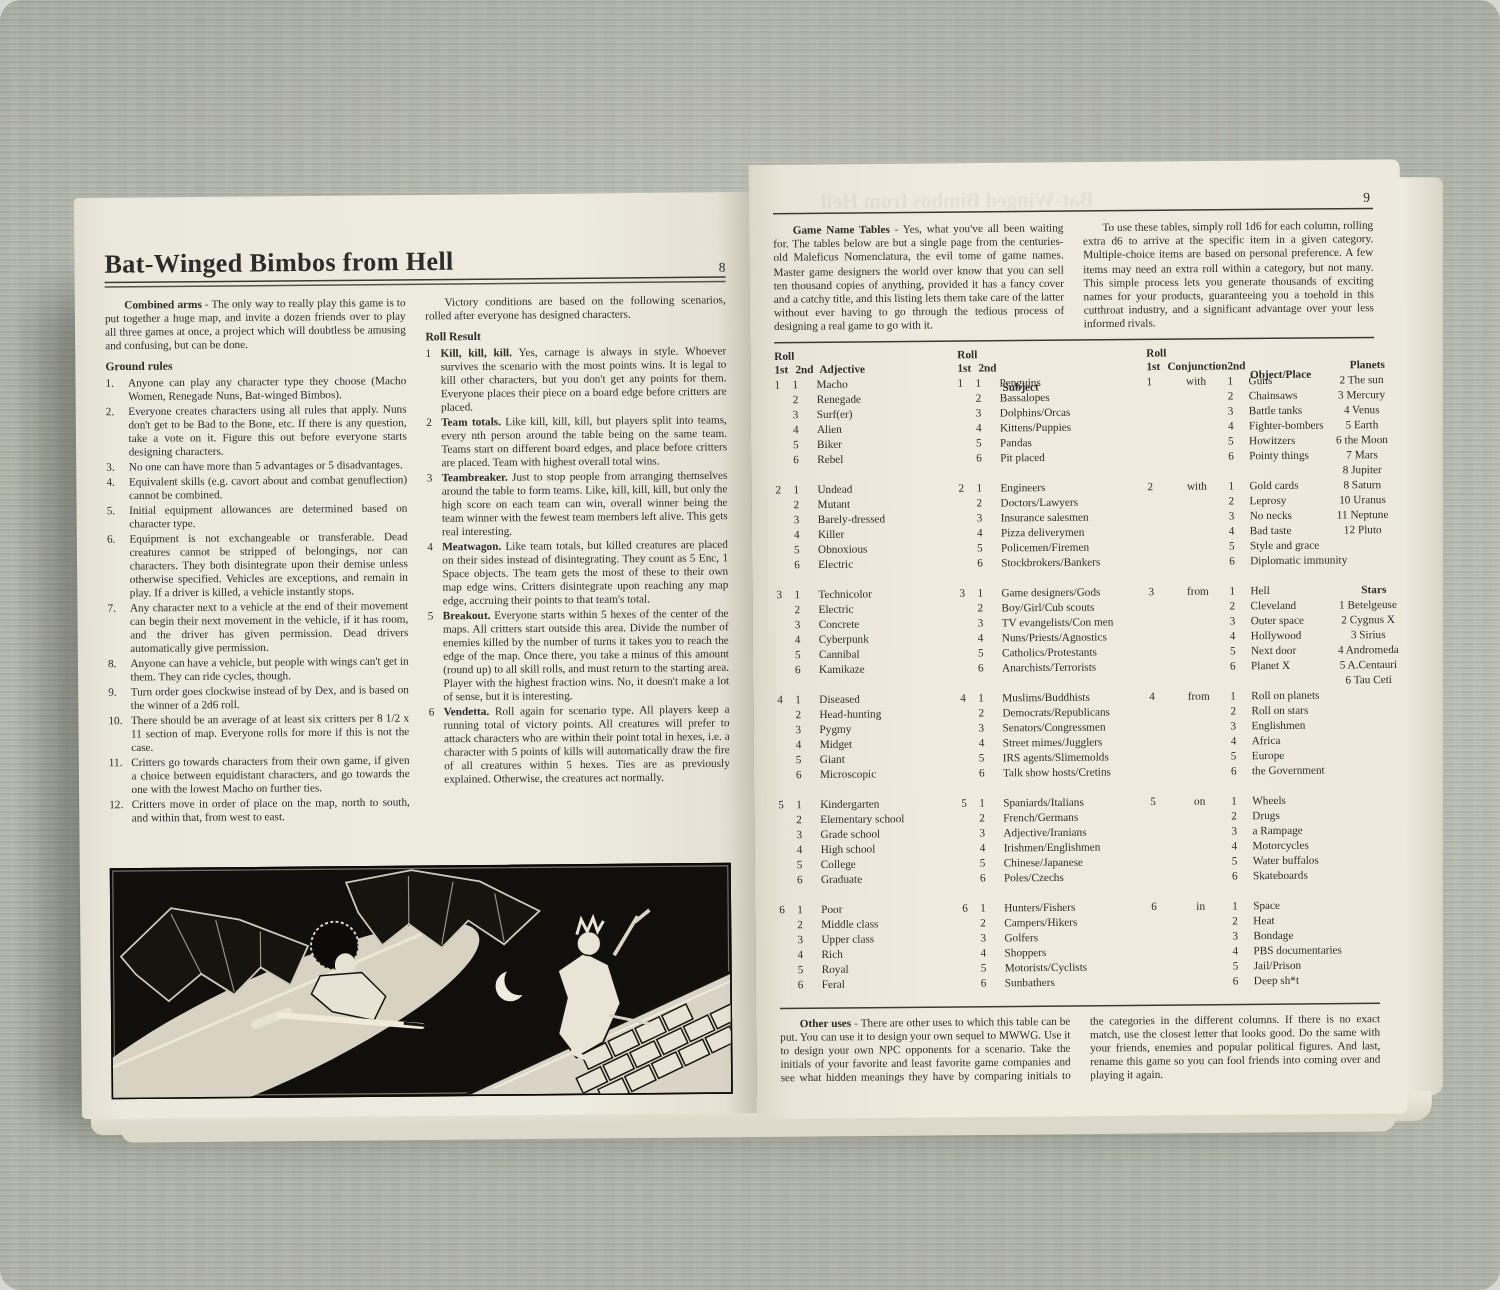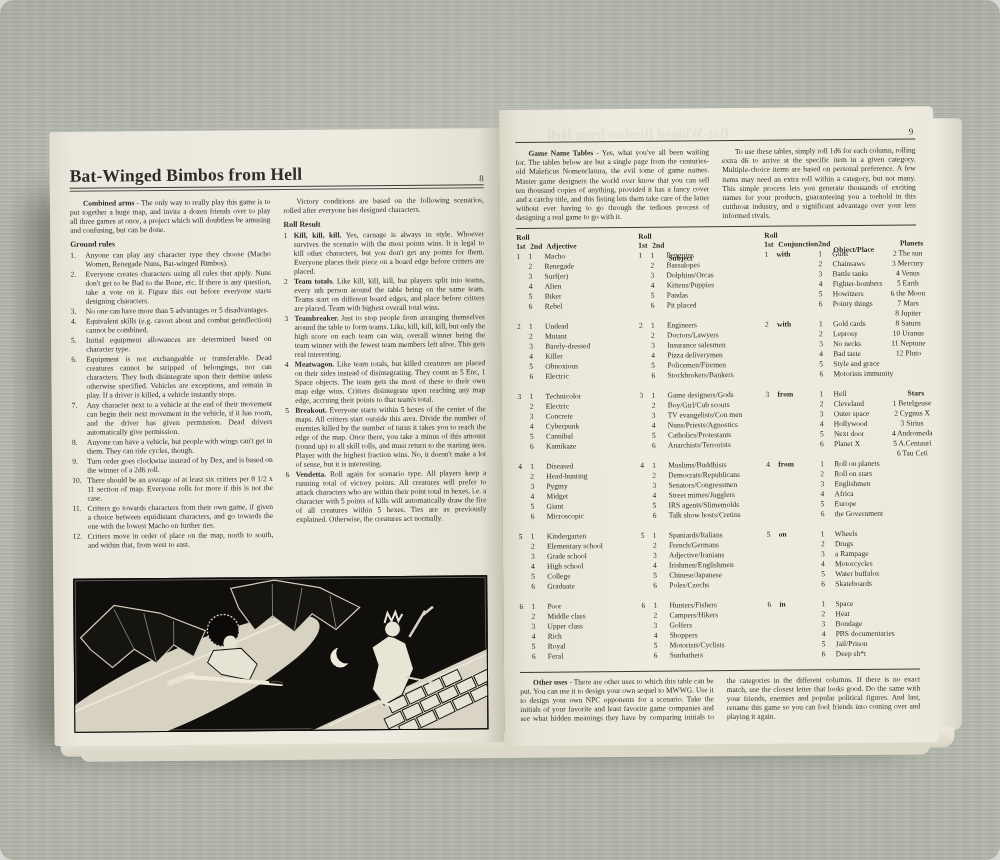--- a/index.html
+++ b/index.html
@@ -45,21 +45,21 @@
   .rp-head{text-align:right;font-size:9px;padding-right:2px;}
   .rp-rule{border-top:1.2px solid #3c3a34;margin-top:2px;}
   .rp-intro{display:flex;gap:13px;margin:6px 0 5px 0;font-size:7.5px;line-height:9.2px;}
   .half{flex:1;text-align:justify;margin:0;text-indent:13px;}
   .ttable{margin-top:4px;font-size:7.5px;line-height:10px;}
   .thead{position:relative;height:19px;font-weight:bold;}
   .thead span{position:absolute;white-space:nowrap;}
   .tgroup{position:relative;margin-bottom:10px;}
   .trow{display:grid;grid-template-columns:12px 16px 94px 12px 16px 98px 12px 42px 14px 1fr;height:10px;}
   .trow span{white-space:nowrap;}
-  .c-conj{font-weight:bold;}
+  .c-conj{text-align:center;}
   .textra{position:absolute;left:374px;top:0;white-space:nowrap;}
   .textra.raised{top:-10px;}
   .textra div{height:10px;text-align:center;}
   .extitle{font-weight:bold;padding-left:8px;}
   .other{margin:5px 0 0 0;font-size:7.5px;line-height:9.2px;text-align:justify;text-indent:13px;
     column-count:2;column-gap:13px;}
 </style>
 </head>
 <body>
 
@@ -418,21 +418,21 @@
                 <div class="trow">
                   <span class="c-roll"></span>
                   <span class="c-n">6</span>
                   <span class="c-txt">Electric</span>
                   <span class="c-roll"></span>
                   <span class="c-n">6</span>
                   <span class="c-txt">Stockbrokers/Bankers</span>
                   <span class="c-roll"></span>
                   <span class="c-conj"></span>
                   <span class="c-n">6</span>
-                  <span class="c-txt">Motorists immunity</span>
+                  <span class="c-txt">Diplomatic immunity</span>
                 </div>
                 <div class="textra">
                   <div>8 Saturn</div>
                   <div>10 Uranus</div>
                   <div>11 Neptune</div>
                   <div>12 Pluto</div>
                 </div>
               </div>
               <div class="tgroup">
                 <div class="trow">

